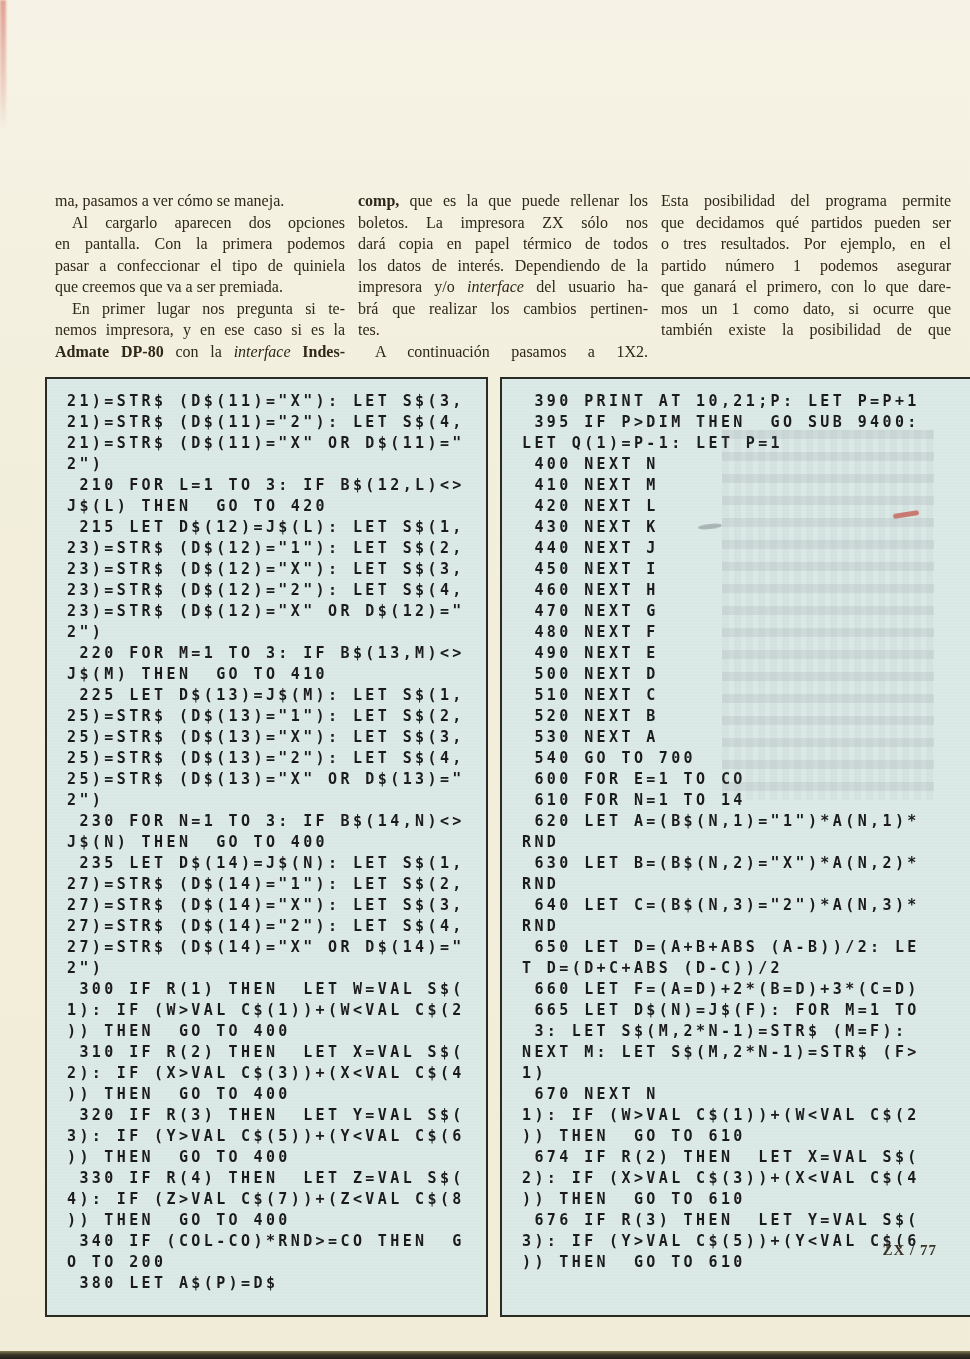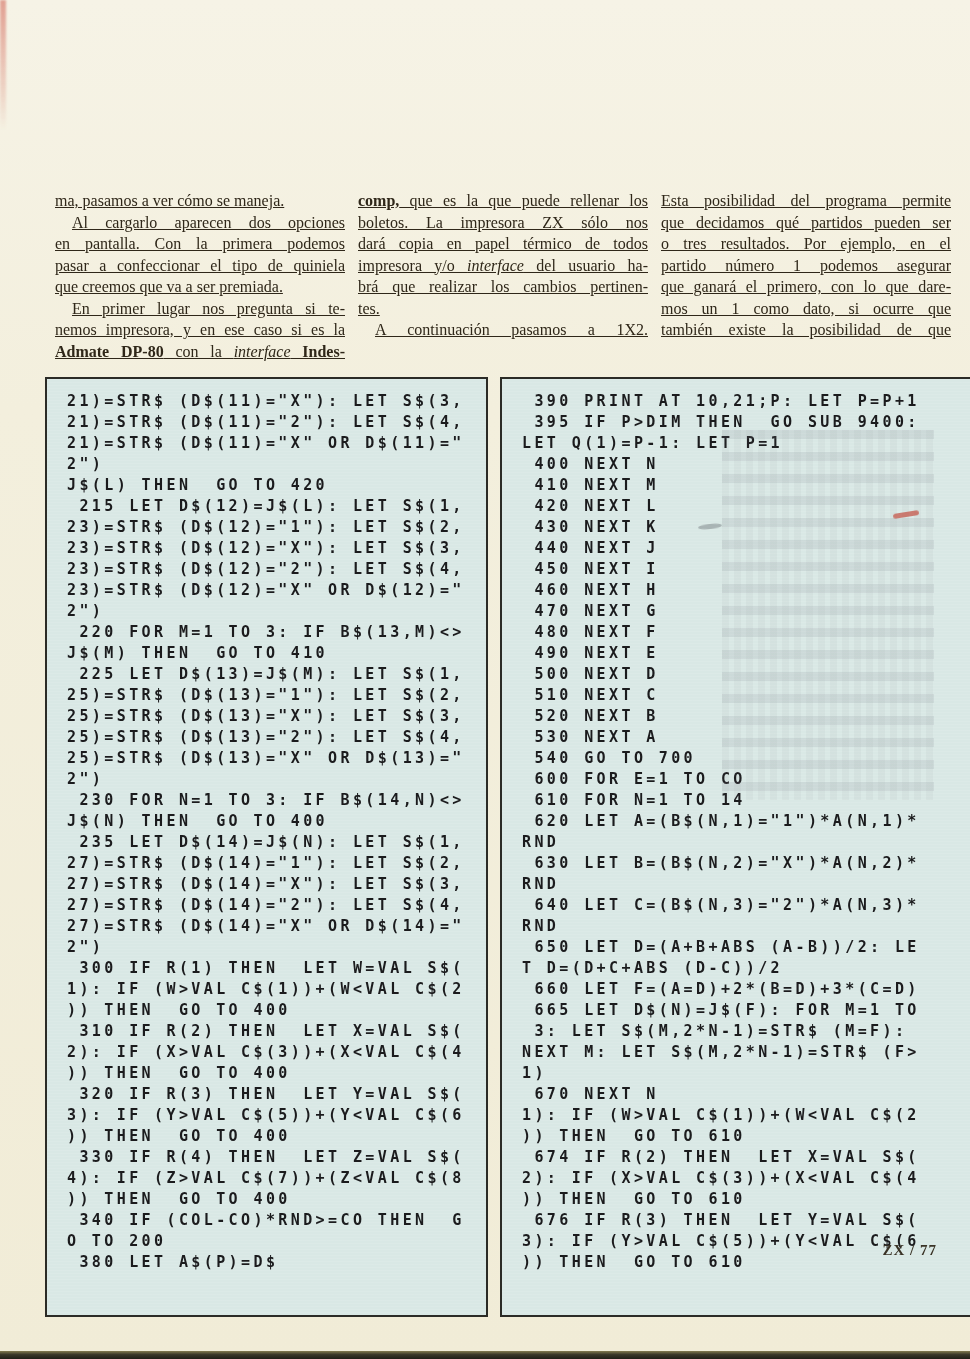--- a/index.html
+++ b/index.html
@@ -16,21 +16,21 @@
     background:linear-gradient(180deg,rgba(205,80,65,.50),rgba(205,80,65,.18) 70%,rgba(205,80,65,0));
     filter:blur(1px);
   }
   
   .article{
     position:absolute;left:55px;top:190px;width:897px;
     display:flex;gap:13px;
     color:#2f2719;
     font-size:16px;line-height:21.5px;
   }
-  .article .col{width:290px;text-decoration:underline;}
+  .article .col{width:290px;}
   .article .tline{
     text-align:justify;text-align-last:justify;
     white-space:normal;overflow:hidden;height:21.5px;
   }
   .article .tline.endline{text-align-last:left;}
   .article .tline.indent{text-indent:17px;}
   .article .bold{font-weight:bold;}
   .article .italic{font-style:italic;}
   
   .codebox{
@@ -92,20 +92,21 @@
         <div class="tline"><span>pasar a confeccionar el tipo de quiniela</span></div>
         <div class="tline endline"><span>que creemos que va a ser premiada.</span></div>
         <div class="tline indent"><span>En primer lugar nos pregunta si te-</span></div>
         <div class="tline"><span>nemos impresora, y en ese caso si es la</span></div>
         <div class="tline"><span class="bold">Admate DP-80</span><span> con la </span><span class="italic">interface</span><span class="bold"> Indes-</span></div>
       </div>
     <div class="col">
         <div class="tline"><span class="bold">comp,</span><span> que es la que puede rellenar los</span></div>
         <div class="tline"><span>boletos. La impresora ZX sólo nos</span></div>
         <div class="tline"><span>dará copia en papel térmico de todos</span></div>
+        <div class="tline"><span>los datos de interés. Dependiendo de la</span></div>
         <div class="tline"><span>impresora y/o </span><span class="italic">interface</span><span> del usuario ha-</span></div>
         <div class="tline"><span>brá que realizar los cambios pertinen-</span></div>
         <div class="tline endline"><span>tes.</span></div>
         <div class="tline indent"><span>A continuación pasamos a 1X2.</span></div>
       </div>
     <div class="col">
         <div class="tline"><span>Esta posibilidad del programa permite</span></div>
         <div class="tline"><span>que decidamos qué partidos pueden ser</span></div>
         <div class="tline"><span>o tres resultados. Por ejemplo, en el</span></div>
         <div class="tline"><span>partido número 1 podemos asegurar</span></div>
@@ -113,20 +114,21 @@
         <div class="tline"><span>mos un 1 como dato, si ocurre que</span></div>
         <div class="tline"><span>también existe la posibilidad de que</span></div>
       </div>
   </div>
 
   <div class="codebox codebox-left">
       <div class="tline">21)=STR$ (D$(11)="X"): LET S$(3,</div>
       <div class="tline">21)=STR$ (D$(11)="2"): LET S$(4,</div>
       <div class="tline">21)=STR$ (D$(11)="X" OR D$(11)="</div>
       <div class="tline">2")</div>
+      <div class="tline"> 210 FOR L=1 TO 3: IF B$(12,L)&lt;&gt;</div>
       <div class="tline">J$(L) THEN  GO TO 420</div>
       <div class="tline"> 215 LET D$(12)=J$(L): LET S$(1,</div>
       <div class="tline">23)=STR$ (D$(12)="1"): LET S$(2,</div>
       <div class="tline">23)=STR$ (D$(12)="X"): LET S$(3,</div>
       <div class="tline">23)=STR$ (D$(12)="2"): LET S$(4,</div>
       <div class="tline">23)=STR$ (D$(12)="X" OR D$(12)="</div>
       <div class="tline">2")</div>
       <div class="tline"> 220 FOR M=1 TO 3: IF B$(13,M)&lt;&gt;</div>
       <div class="tline">J$(M) THEN  GO TO 410</div>
       <div class="tline"> 225 LET D$(13)=J$(M): LET S$(1,</div>

